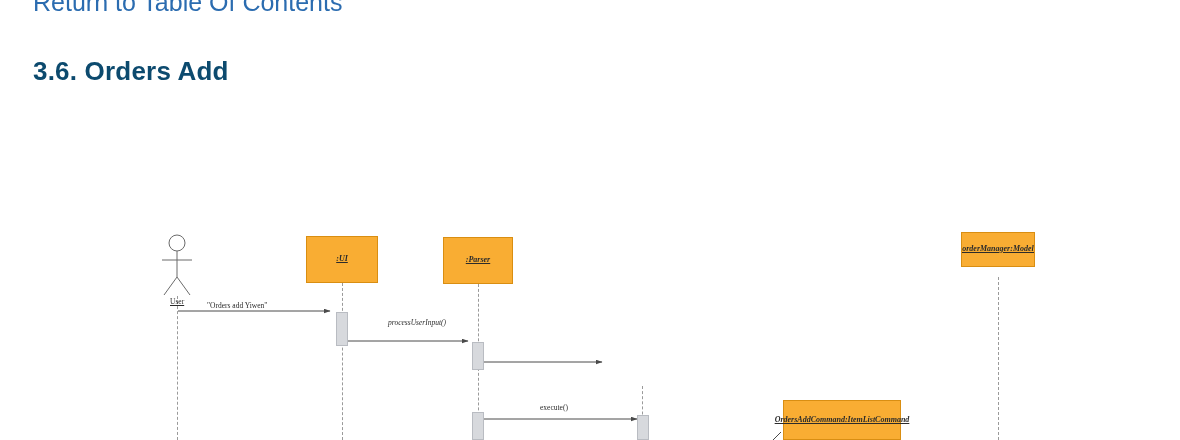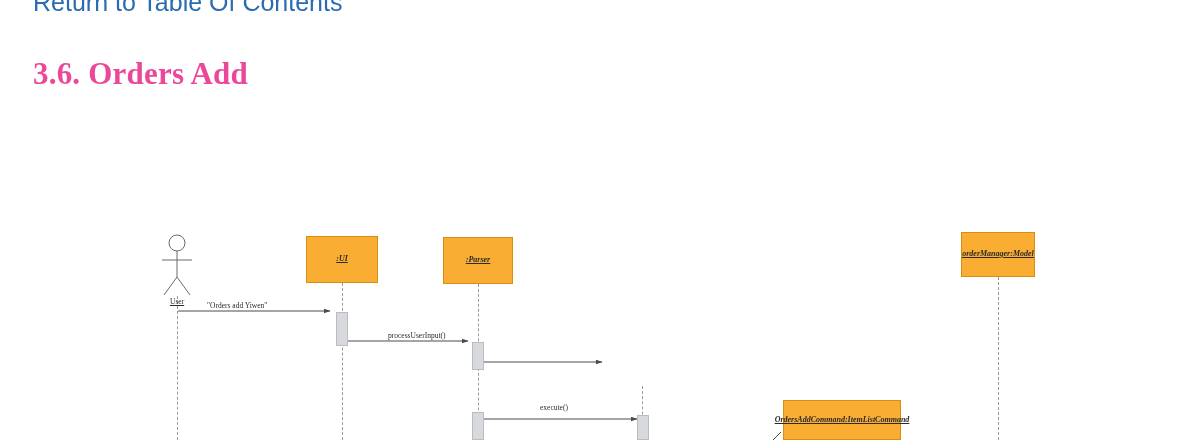--- a/index.html
+++ b/index.html
@@ -22,24 +22,24 @@
     color: #2b6cb0;
     font-family: "Liberation Sans", sans-serif;
     font-weight: 400;
     white-space: nowrap;
     letter-spacing: 0px;
   }
   .section-title {
     position: absolute;
     left: 33px;
     top: 56px;
-    font-size: 31px;
+    font-size: 26px;
     font-weight: 700;
-    color: #ec4899;
-    font-family: Liberation Serif, serif;
+    color: #0c4a6e;
+    font-family: Liberation Sans, sans-serif;
     white-space: nowrap;
     letter-spacing: 0.2px;
   }
   #diagram {
     position: absolute;
     left: 0;
     top: 0;
     width: 1180px;
     height: 440px;
   }
@@ -135,22 +135,22 @@
 
   <div class="umlbox" style="left:306px; top:236px; width:72px; height:47px;">
     <span>:UI</span>
   </div>
   <div class="umlbox" style="left:443px; top:237px; width:70px; height:47px;">
     <span>:Parser</span>
   </div>
   <div class="umlbox" style="left:783px; top:400px; width:118px; height:40px;">
     <span>OrdersAddCommand:ItemListCommand</span>
   </div>
-  <div class="umlbox" style="left:961px; top:232px; width:74px; height:45px;text-decoration:underline;">
+  <div class="umlbox" style="left:961px; top:232px; width:74px; height:35px;text-decoration:underline;">
     <span>orderManager:Model</span>
   </div>
 
   <div class="actor-label" style="left:170px; top:297px;text-decoration:underline;">User</div>
   <div class="msg-label" style="left:207px; top:301px;">"Orders add Yiwen"</div>
-  <div class="msg-label" style="left:388px; top:331px;">processUserInput()</div>
+  <div class="msg-label" style="left:388px; top:318px;font-style:italic;">processUserInput()</div>
   <div class="msg-label" style="left:540px; top:403px;">execute()</div>
 
 </div>
 
 </body></html>

